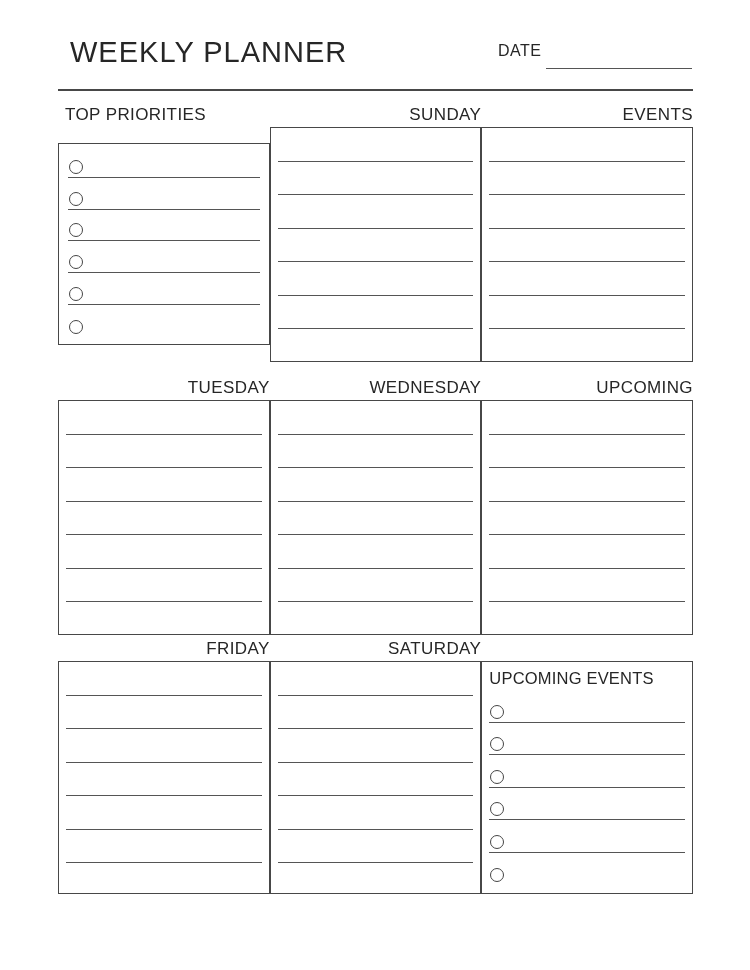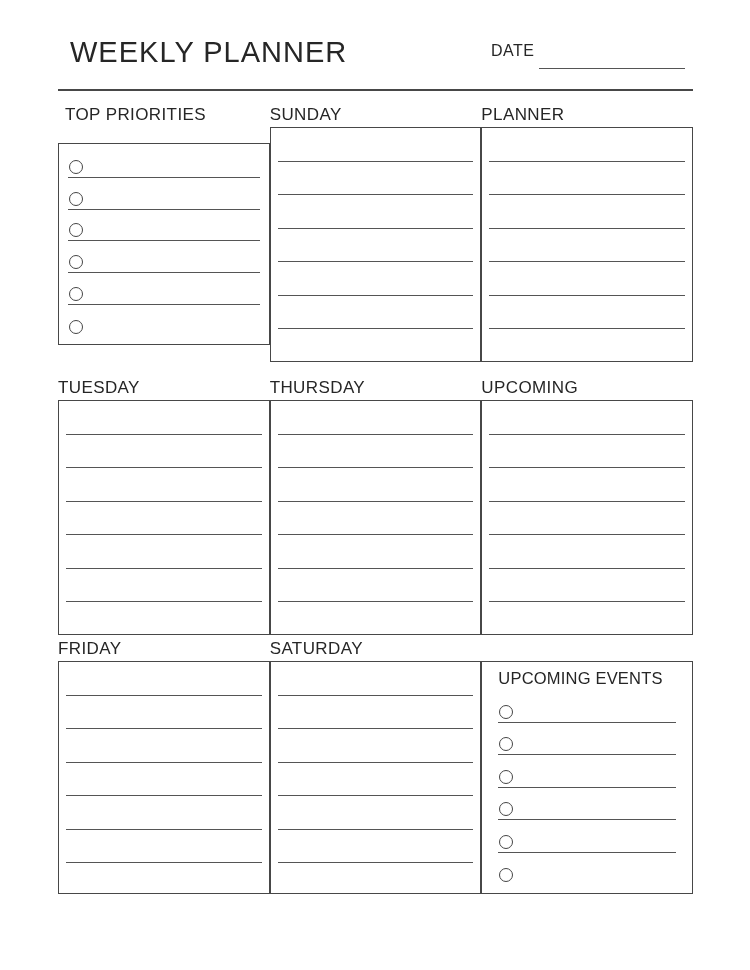--- a/index.html
+++ b/index.html
@@ -19,21 +19,21 @@
   }
   .page{width:750px;height:852px;padding:0 57px 0 58px;}
 
   
   .header{position:relative;height:89px;}
   .title{
     position:absolute;left:12px;top:36px;
     margin:0;font-size:29px;font-weight:400;
     letter-spacing:1px;color:var(--ink);white-space:nowrap;
   }
-  .date-group{position:absolute;right:8px;top:42px;width:194px;height:30px;}
+  .date-group{position:absolute;right:1px;top:42px;width:194px;height:30px;}
   .date-label{
     position:absolute;left:0;top:0;
     font-size:16px;letter-spacing:0.5px;color:var(--ink);
   }
   .date-line{
     position:absolute;right:0;top:26px;width:146px;height:0;
     border-bottom:1.6px solid var(--line);
   }
   .header-rule{
     height:0;border:none;border-top:2px solid var(--border);margin:0;
@@ -43,21 +43,21 @@
   .grid-row{
     display:grid;grid-template-columns:repeat(3,1fr);column-gap:0;
   }
   .row-1{margin-top:14px;}
   .row-2{margin-top:16px;}
   .row-3{margin-top:4px;}
 
   .cell-label{
     height:22px;line-height:20px;
     font-size:17px;letter-spacing:0.4px;color:var(--ink);
-    text-align:left;white-space:nowrap;
+    text-align:right;white-space:nowrap;
   }
   .cell-label.left{text-align:left;padding-left:7px;}
 
   
   .lines-box{
     border:1.6px solid var(--border);
     height:235px;padding:0 7px;
     display:flex;flex-direction:column;
     background:var(--bg);
   }
@@ -66,21 +66,21 @@
 
   
   .priorities-box{
     border:1.6px solid var(--border);
     height:202px;margin-top:16px;padding:2px 9px 0;
     background:var(--bg);
   }
   .priorities-box .slot-row{height:31.8px;}
   .events-box{
     border:1.6px solid var(--border);
-    height:233px;margin-top:22px;padding:0 16px;
+    height:233px;margin-top:22px;padding:0 7px;
     background:var(--bg);
   }
   .events-title{
     font-size:16.5px;letter-spacing:0.2px;color:var(--ink);
     padding:7px 0 2px 0;white-space:nowrap;
   }
   .slot-row{
     height:32.5px;position:relative;
     border-bottom:1.5px solid var(--line);
     display:flex;align-items:flex-end;
@@ -135,21 +135,21 @@
       <div class="lines-box">
           <div class="rule-row"></div>
           <div class="rule-row"></div>
           <div class="rule-row"></div>
           <div class="rule-row"></div>
           <div class="rule-row"></div>
           <div class="rule-row"></div>
         </div>
     </div>
     <div class="cell">
-      <div class="cell-label">PLANNER</div>
+      <div class="cell-label">EVENTS</div>
       <div class="lines-box">
           <div class="rule-row"></div>
           <div class="rule-row"></div>
           <div class="rule-row"></div>
           <div class="rule-row"></div>
           <div class="rule-row"></div>
           <div class="rule-row"></div>
         </div>
     </div>
   </div>
@@ -160,21 +160,21 @@
       <div class="lines-box">
           <div class="rule-row"></div>
           <div class="rule-row"></div>
           <div class="rule-row"></div>
           <div class="rule-row"></div>
           <div class="rule-row"></div>
           <div class="rule-row"></div>
         </div>
     </div>
     <div class="cell">
-      <div class="cell-label">THURSDAY</div>
+      <div class="cell-label">WEDNESDAY</div>
       <div class="lines-box">
           <div class="rule-row"></div>
           <div class="rule-row"></div>
           <div class="rule-row"></div>
           <div class="rule-row"></div>
           <div class="rule-row"></div>
           <div class="rule-row"></div>
         </div>
     </div>
     <div class="cell">

